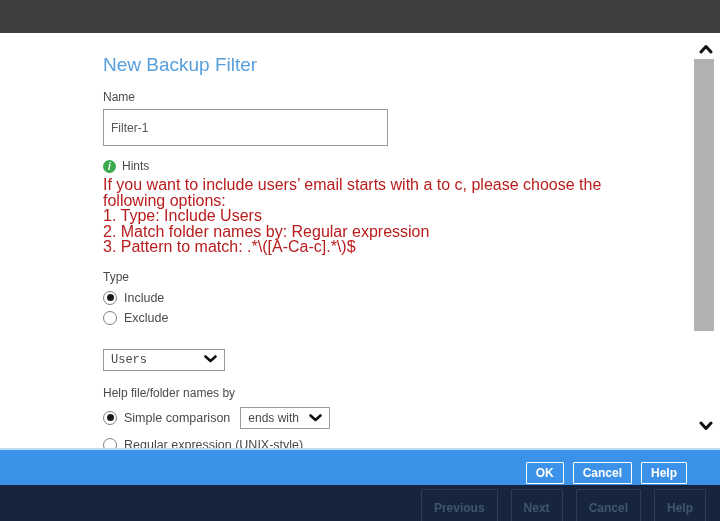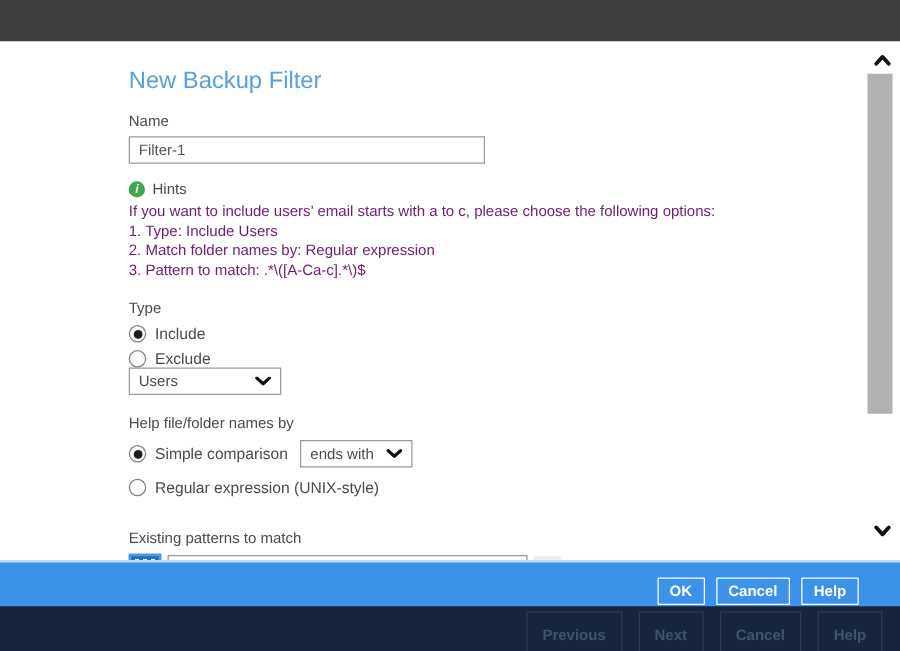--- a/index.html
+++ b/index.html
@@ -10,51 +10,51 @@
     -webkit-font-smoothing:antialiased;
   }
   .topbar{position:absolute;left:0;top:0;width:720px;height:33px;background:#3f3f3f;}
 
   .main{position:absolute;left:103px;top:33px;width:530px;color:#4a4a4a;}
 
   .title{margin:20px 0 0 0;font-size:19px;font-weight:400;color:#57a0dd;line-height:24px;}
 
   .flabel{margin-top:13px;font-size:12px;color:#4a4a4a;line-height:15px;}
   .text-input{
-    box-sizing:border-box;height:22px;border:1px solid #9a9a9a;border-radius:0;
+    box-sizing:border-box;height:37px;border:1px solid #9a9a9a;border-radius:0;
     font-family:"Liberation Sans",sans-serif;font-size:12px;color:#555;padding:0 7px;
     background:#fff;outline:none;display:block;
   }
   .name-input{margin-top:4px;width:285px;}
 
   .hints-head{margin-top:13px;display:flex;align-items:center;gap:6px;font-size:12px;}
   .info-icon{
     width:13px;height:13px;border-radius:50%;background:#3aaa4c;color:#fff;
     font-size:10px;font-weight:700;font-style:italic;display:flex;align-items:center;justify-content:center;
     line-height:13px;flex:0 0 auto;
   }
-  .hint-line{font-size:12px;line-height:15.5px;color:#701a75;}
+  .hint-line{font-size:16px;line-height:15.5px;color:#b91c1c;}
   .hint-line.first{margin-top:4px;}
 
   .section-label{margin-top:15px;}
   .radio-row{display:flex;align-items:center;gap:7px;margin-top:6px;font-size:12.5px;color:#4a4a4a;}
   .radio{
     box-sizing:border-box;width:14px;height:14px;border:1px solid #808080;border-radius:50%;
     position:relative;background:#fff;flex:0 0 auto;
   }
   .radio.selected::after{
     content:"";position:absolute;left:2.5px;top:2.5px;width:7px;height:7px;border-radius:50%;background:#1c1c1c;
   }
 
   .select{
     box-sizing:border-box;display:inline-flex;align-items:center;justify-content:space-between;
     border:1px solid #9a9a9a;height:22px;padding:0 7px;font-size:12px;color:#4a4a4a;background:#fff;
     cursor:default;
   }
-  .users-select{width:122px;margin-top:0;}
+  .users-select{width:122px;margin-top:24px;font-family:Liberation Mono, monospace;}
   .cmp-select{width:90px;margin-left:3px;}
   .chev{flex:0 0 auto;}
 
   .patterns-label{margin-top:26px;}
   .pattern-row{margin-top:5px;display:flex;align-items:center;gap:5px;}
   .pattern-btn{
     box-sizing:border-box;width:26px;height:26px;padding:2px;border:2px solid #4d9ae2;background:#1d6ec2;
     display:flex;align-items:center;justify-content:center;cursor:pointer;
   }
   .pattern-input{width:288px;height:24px;}

